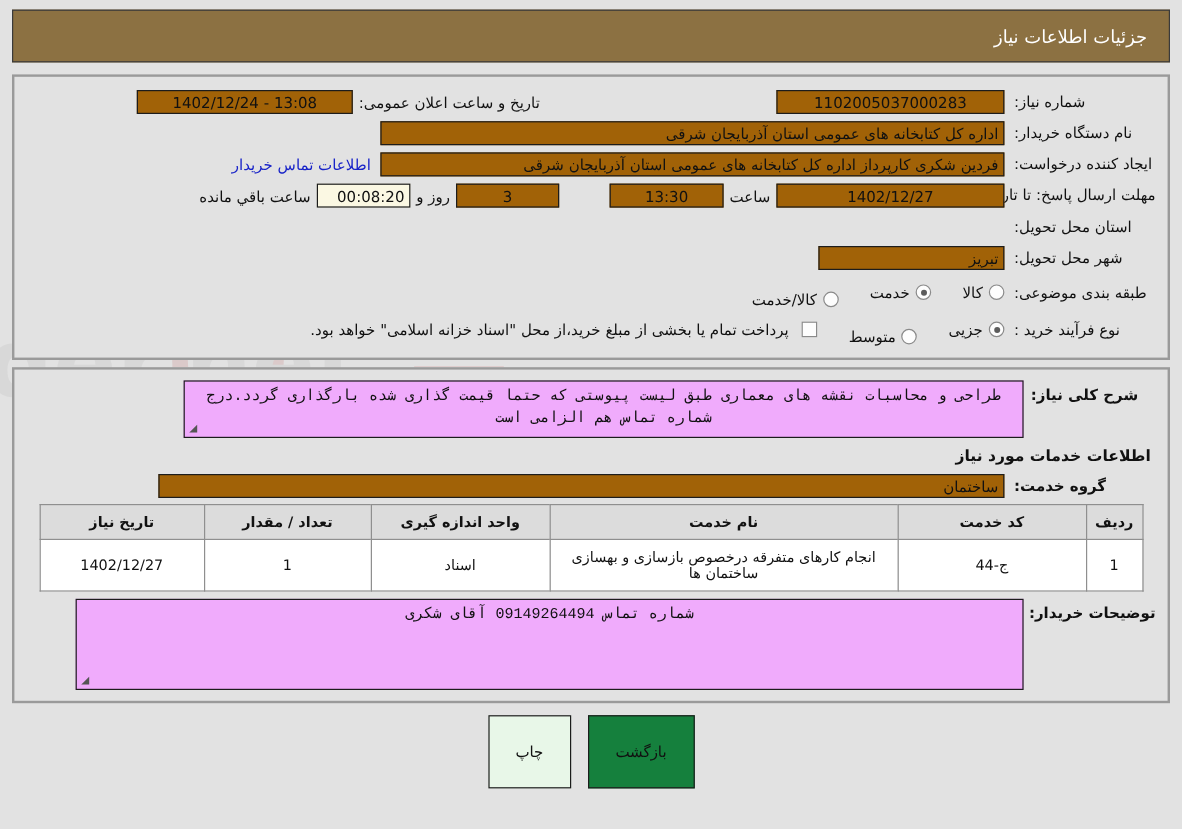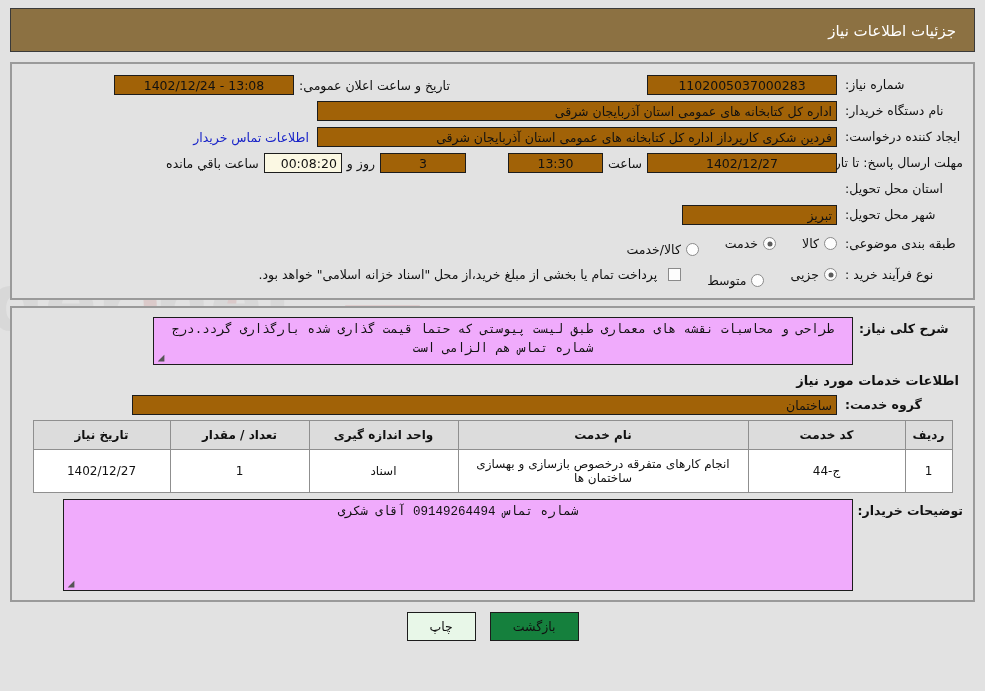--- a/index.html
+++ b/index.html
@@ -235,21 +235,21 @@
   .btnbar {
     display: flex;
     justify-content: center;
     align-items: center;
     gap: 14px;
     margin-top: 10px;
   }
   .btn {
     border: 1px solid #1c1c1c;
     font-size: 12.5px;
-    padding: 6px 22px;
+    padding: 22px 22px;
     cursor: pointer;
     color: #111;
     font-family: inherit;
   }
   .btn.print { background: #e8f7e8; }
   .btn.back  { background: #15803d; }
 </style>
 </head>
 <body>
 
@@ -382,21 +382,21 @@
           <td class="name">انجام کارهای متفرقه درخصوص بازسازی و بهسازی ساختمان ها</td>
           <td>اسناد</td>
           <td>1</td>
           <td>1402/12/27</td>
         </tr>
       </tbody>
     </table>
 
     <div class="ta-wrap">
       <span class="ta-lbl" style="width:104px">توضیحات خریدار:</span>
-      <span class="ta" style="width:790px;height:92px">
+      <span class="ta" style="width:790px;height:76px">
         <span>شماره تماس 09149264494 آقای شکری</span>
         <span class="grip">◢</span>
       </span>
     </div>
 
   </div>
 
   <div class="btnbar">
     <button class="btn back">بازگشت</button>
     <button class="btn print">چاپ</button>

